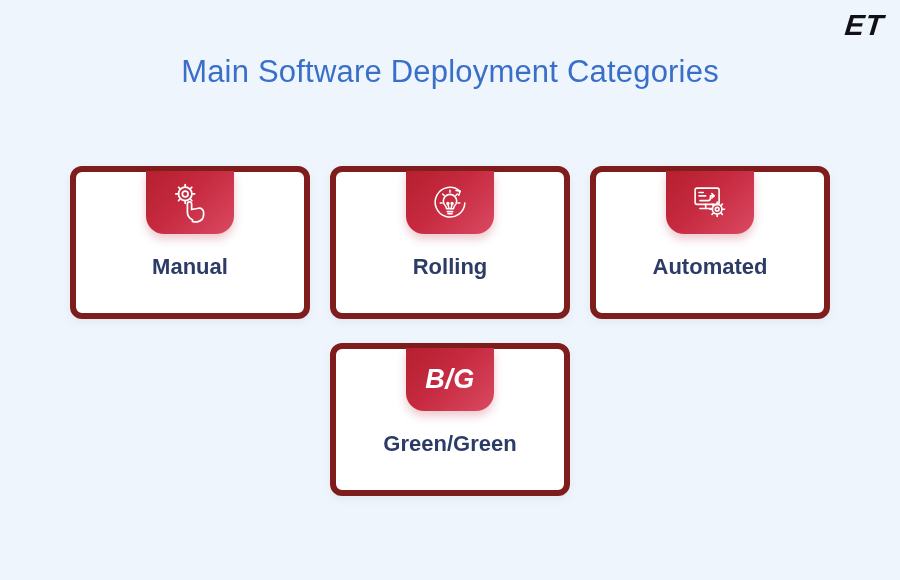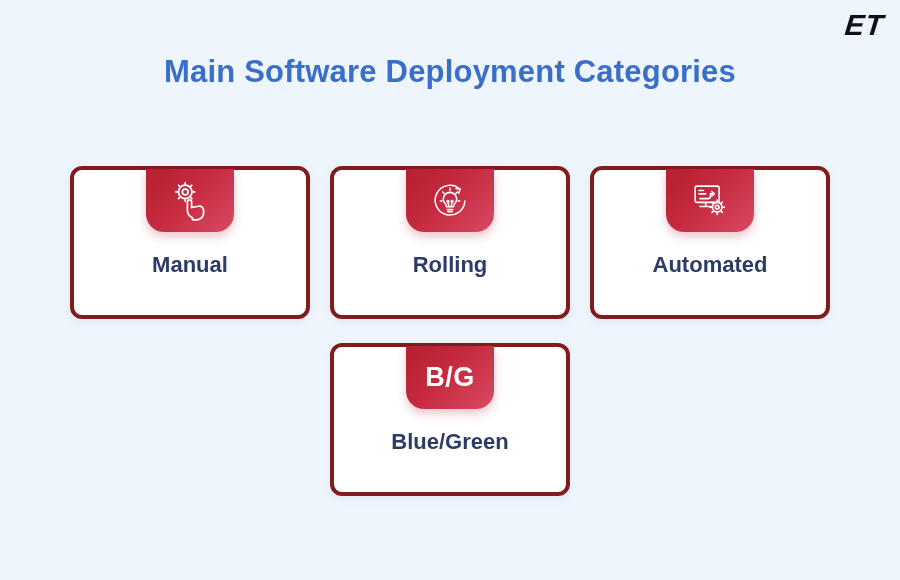--- a/index.html
+++ b/index.html
@@ -26,57 +26,58 @@
     transform: skewX(-6deg);
   }
   .title {
     position: absolute;
     top: 54px;
     left: 0;
     width: 100%;
     margin: 0;
     text-align: center;
     font-size: 31px;
-    font-weight: 700;
+    font-weight: 400;
     letter-spacing: 0.2px;
     color: #3a6fc9;
   }
   .row {
     position: absolute;
     left: 0;
     width: 100%;
     display: flex;
     justify-content: center;
     gap: 20px;
   }
   .row-top { top: 166px; }
   .row-bottom { top: 343px; }
   .card {
     width: 240px;
     height: 153px;
     box-sizing: border-box;
     background: #ffffff;
-    border: 4px solid #7f1d1d;
+    border: 6px solid #7f1d1d;
     border-radius: 12px;
     box-shadow: 0 3px 8px rgba(130, 150, 185, 0.12);
     display: flex;
     flex-direction: column;
     align-items: center;
   }
   .badge {
     width: 88px;
     height: 63px;
     margin-top: -1px;
     border-radius: 0 0 18px 18px;
     background: linear-gradient(135deg, #b5202f 0%, #c62a40 45%, #da4a62 100%);
     box-shadow: 0 5px 10px rgba(185, 35, 60, 0.25);
     display: flex;
     align-items: center;
     justify-content: center;
     flex: 0 0 auto;
+    font-style: italic;
   }
   .badge-text {
     color: #ffffff;
     font-size: 27px;
     font-weight: 700;
     letter-spacing: 0.5px;
   }
   .card-label {
     margin-top: 22px;
     font-size: 22px;
@@ -143,17 +144,17 @@
   </div>
 
 </div>
 
 <div class="row row-bottom">
 
   <div class="card">
     <div class="badge">
       <span class="badge-text">B/G</span>
     </div>
-    <div class="card-label">Blue/Green</div>
+    <div class="card-label">Green/Green</div>
   </div>
 
 
 </div>
 
 </body></html>

